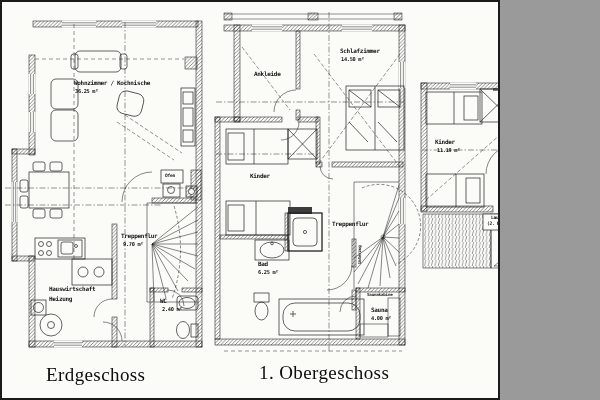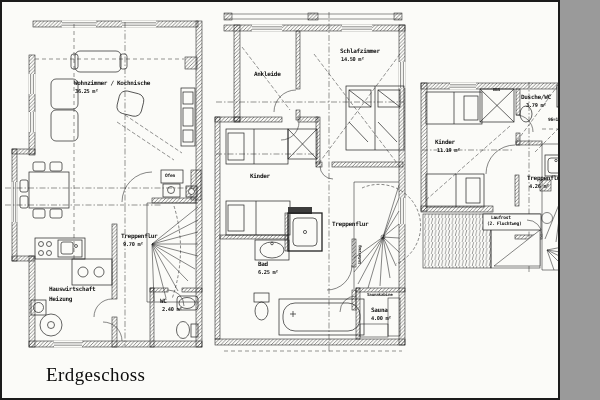--- a/index.html
+++ b/index.html
@@ -1,17 +1,17 @@
 <!DOCTYPE html>
 <html><head>
 <meta charset="utf-8">
 <style>
   html,body{margin:0;padding:0;background:#9a9a9a;}
   .sheet{
-    position:relative;width:560px;height:400px;box-sizing:border-box;
+    position:relative;width:500px;height:400px;box-sizing:border-box;
     background:#fbfbf8;border:2px solid #1b1b1b;overflow:hidden;
     font-family:"DejaVu Sans Mono", monospace;
   }
   .drawing{position:absolute;left:0;top:0;}
   .lbl{
     position:absolute;color:#151515;font-weight:700;font-size:6px;
     line-height:1;letter-spacing:-0.3px;white-space:nowrap;
   }
   .area{font-size:5.3px;font-weight:700;}
   .t4{font-size:4.2px;letter-spacing:-0.2px;}
@@ -413,14 +413,15 @@
 <div class="lbl area" style="left:527px;top:182px">4.26 m²</div>
 <div class="lbl t4" style="left:491px;top:86px">EBS</div>
 <div class="lbl t38" style="left:557px;top:85px">VELUX</div>
 <div class="lbl t38" style="left:557px;top:90.5px">GGL M 06</div>
 <div class="lbl t38" style="left:557px;top:96px">78/118 cm</div>
 <div class="lbl t45" style="left:546px;top:116px">96=10/40</div>
 <div class="lbl t45" style="left:489px;top:214px">Laufrost</div>
 <div class="lbl t45" style="left:485px;top:220px">(2. Fluchtweg)</div>
 
 <div class="caption" style="left:44px;top:362px">Erdgeschoss</div>
+<div class="caption" style="left:257px;top:360px">1. Obergeschoss</div>
 
 </div>
 
 </body></html>

